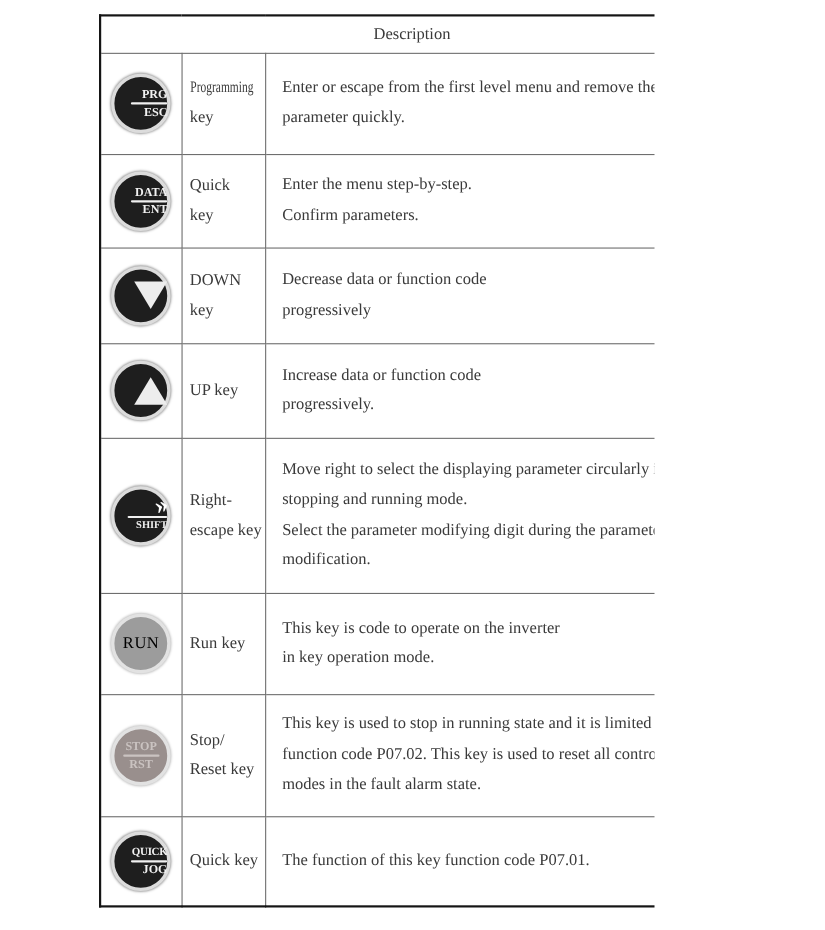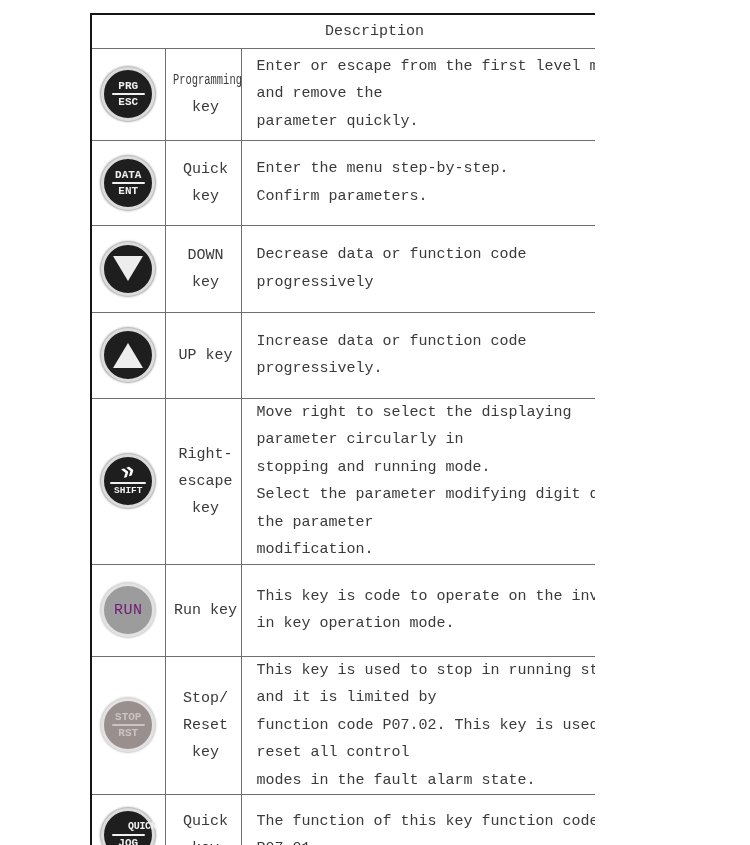--- a/index.html
+++ b/index.html
@@ -1,20 +1,20 @@
 <!DOCTYPE html>
 <html><head>
 <meta charset="utf-8">
 <style>
   html,body{margin:0;padding:0;background:#ffffff;}
   .page{
     position:relative;
     width:595px;height:845px;
     background:#ffffff;
-    font-family:Liberation Mono, monospace;
+    font-family:Liberation Serif, serif;
     color:#3a3a3a;
     overflow:hidden;
   }
   table.keytable{
     position:absolute;left:90px;top:13px;
     border-collapse:collapse;table-layout:fixed;
     width:567px;
     border:2px solid #151515;
   }
   table.keytable td{
@@ -24,21 +24,21 @@
   }
   .header-cell{
     text-align:center;
     font-size:15px;
     color:#3a3a3a;
     padding:0;
   }
   .icon-cell{text-align:center;padding:0;}
   .key-cell{
     padding:0 2px 0 7px;
-    font-size:15px;line-height:27px;text-align:center;
+    font-size:15px;line-height:27px;
   }
   .desc-cell{
     padding:0 2px 0 15px;
     font-size:15px;line-height:27.5px;margin-left:32px;
   }
   .lines{white-space:pre-line;}
   .condensed{
     display:block;
     font-size:14.5px;
     transform:scaleX(.72);
@@ -49,20 +49,21 @@
   .btn{
     width:48px;height:48px;border-radius:50%;
     margin:0 auto;
     display:flex;flex-direction:column;align-items:center;justify-content:center;
     box-sizing:content-box;
   }
   .btn.dark{
     background:#1e1e1e;
     border:3px solid #dcdcdc;
     box-shadow:0 0 2px 1px rgba(0,0,0,.35);
+    align-items:flex-end;
   }
   .btn.gray{
     background:#9c9c9c;
     border:3px solid #e2e2e2;
     box-shadow:0 0 2px 1px rgba(0,0,0,.22);
   }
   .btn.stop{background:#998f8d;}
   .btn-top,.btn-bottom{
     color:#f1f1f1;font-size:11px;font-weight:bold;line-height:12px;
     letter-spacing:0;white-space:nowrap;
@@ -83,21 +84,21 @@
   }
   .chevrons{
     font-size:23px;font-weight:bold;color:#ffffff;
     line-height:18px;
     transform:rotate(-18deg);
     margin-top:-3px;
   }
   .btn.shift .btn-line{width:36px;}
   .btn.shift .btn-bottom{font-size:9.5px;}
   .run-label{
-    color:#701a75;font-size:15px;font-weight:normal;letter-spacing:.5px;
+    color:#000000;font-size:15px;font-weight:normal;letter-spacing:.5px;
   }
 </style>
 </head>
 <body>
 
 <div class="page">
   <table class="keytable">
     <colgroup>
         <col style="width:74px">
         <col style="width:76px">

